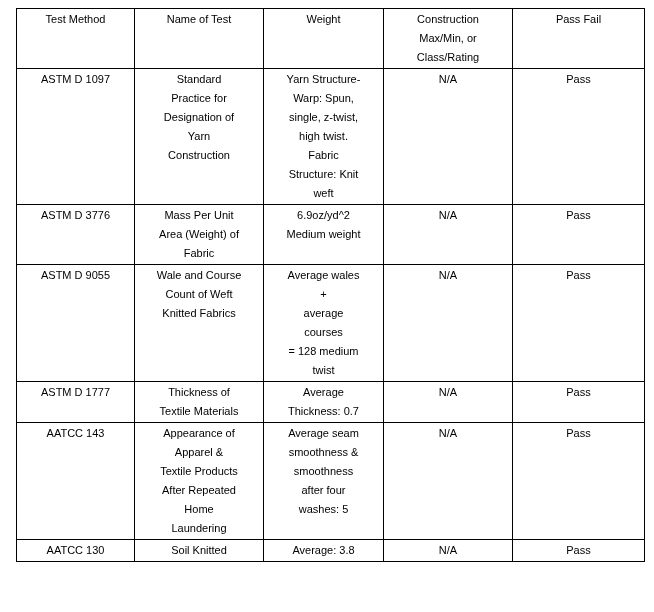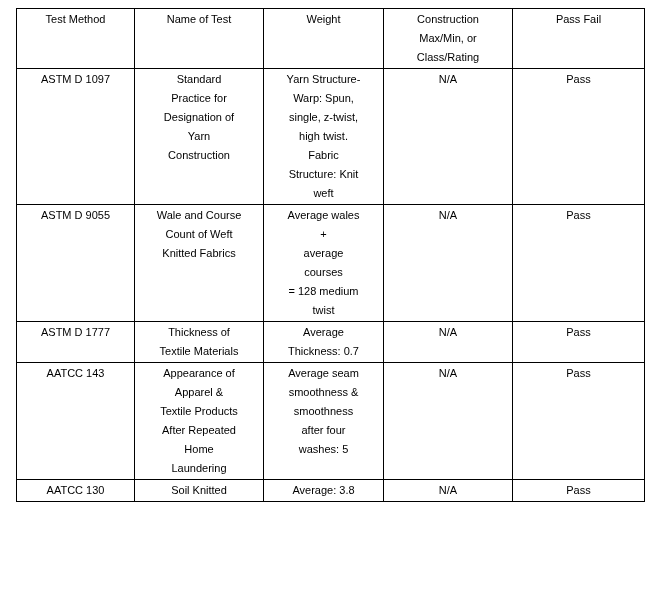--- a/index.html
+++ b/index.html
@@ -68,20 +68,30 @@
         <td data-name="table-cell">Yarn Structure-
 Warp: Spun,
 single, z-twist,
 high twist. Fabric
 Structure: Knit
 weft</td>
         <td data-name="table-cell">N/A</td>
         <td data-name="table-cell">Pass</td>
       </tr>
       <tr data-name="table-row">
+        <td data-name="table-cell">ASTM D 3776</td>
+        <td data-name="table-cell">Mass Per Unit
+Area (Weight) of
+Fabric</td>
+        <td data-name="table-cell">6.9oz/yd^2
+Medium weight</td>
+        <td data-name="table-cell">N/A</td>
+        <td data-name="table-cell">Pass</td>
+      </tr>
+      <tr data-name="table-row">
         <td data-name="table-cell">ASTM D 9055</td>
         <td data-name="table-cell">Wale and Course
 Count of Weft
 Knitted Fabrics</td>
         <td data-name="table-cell">Average wales +
 average courses
 = 128 medium
 twist</td>
         <td data-name="table-cell">N/A</td>
         <td data-name="table-cell">Pass</td>

